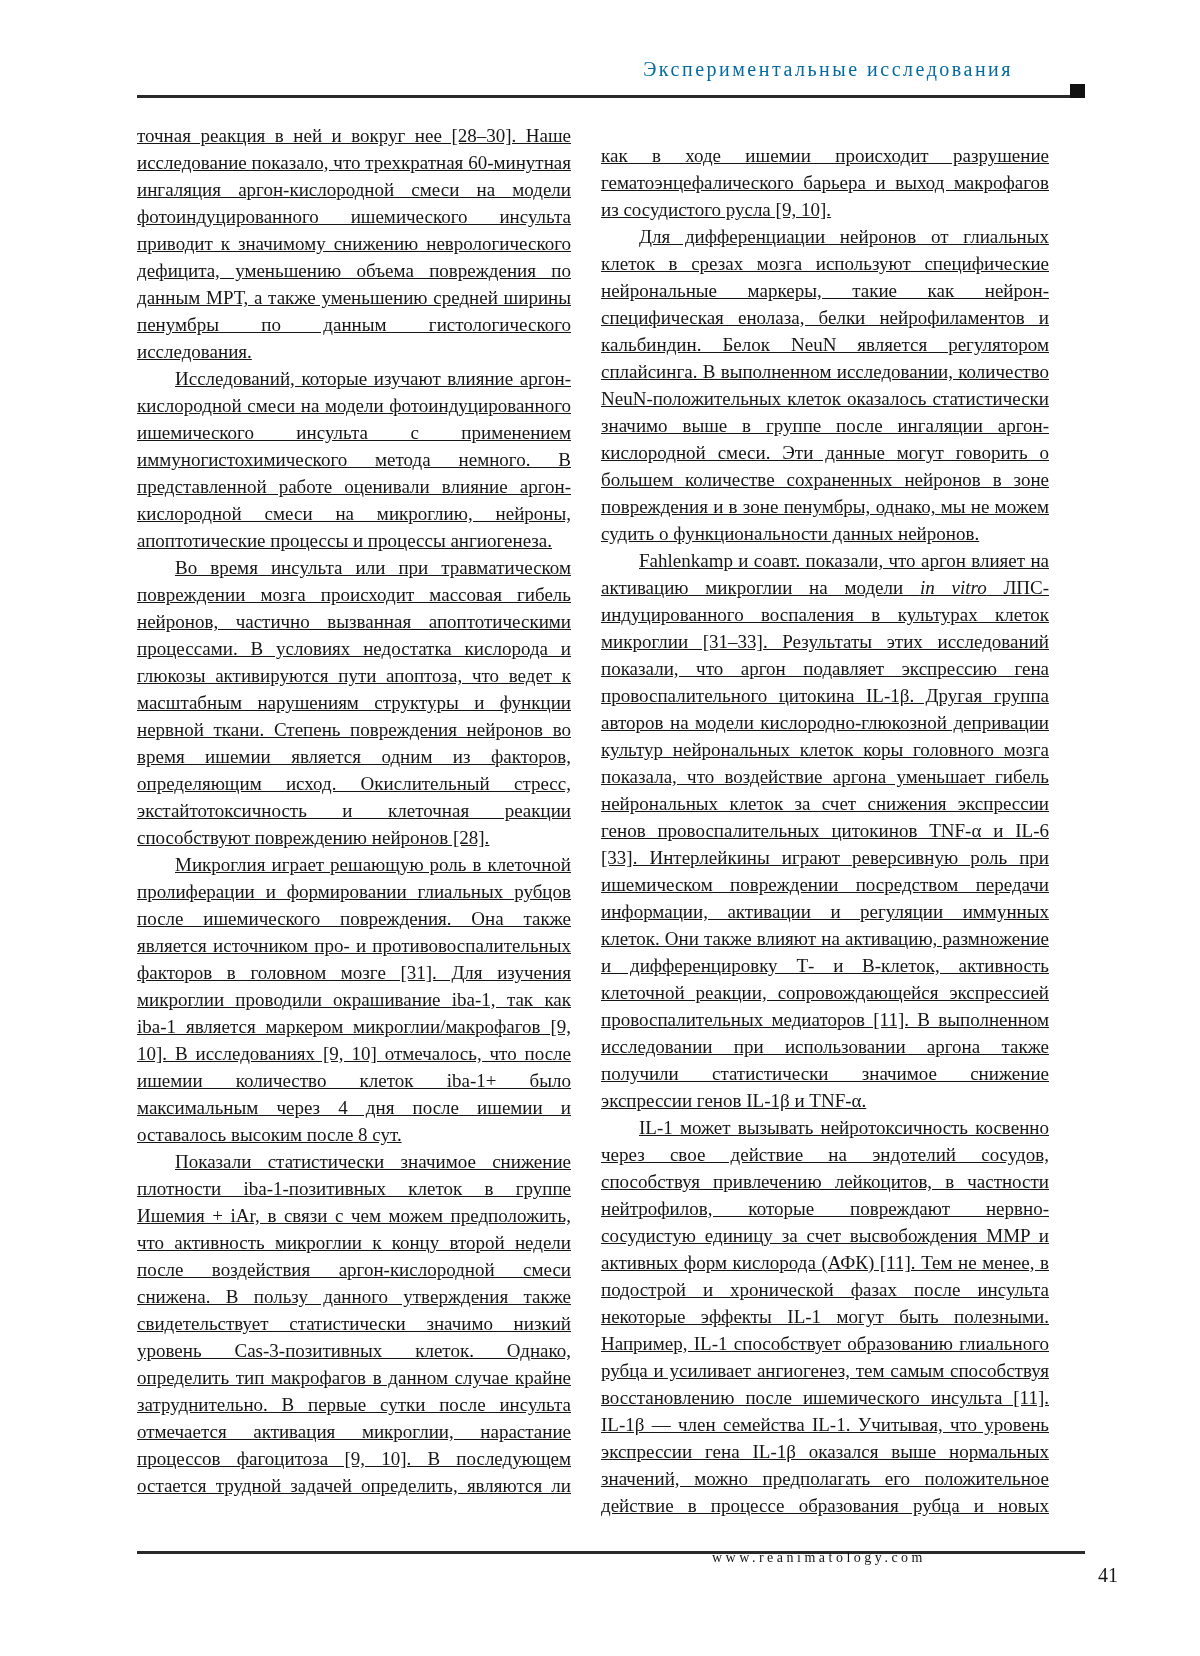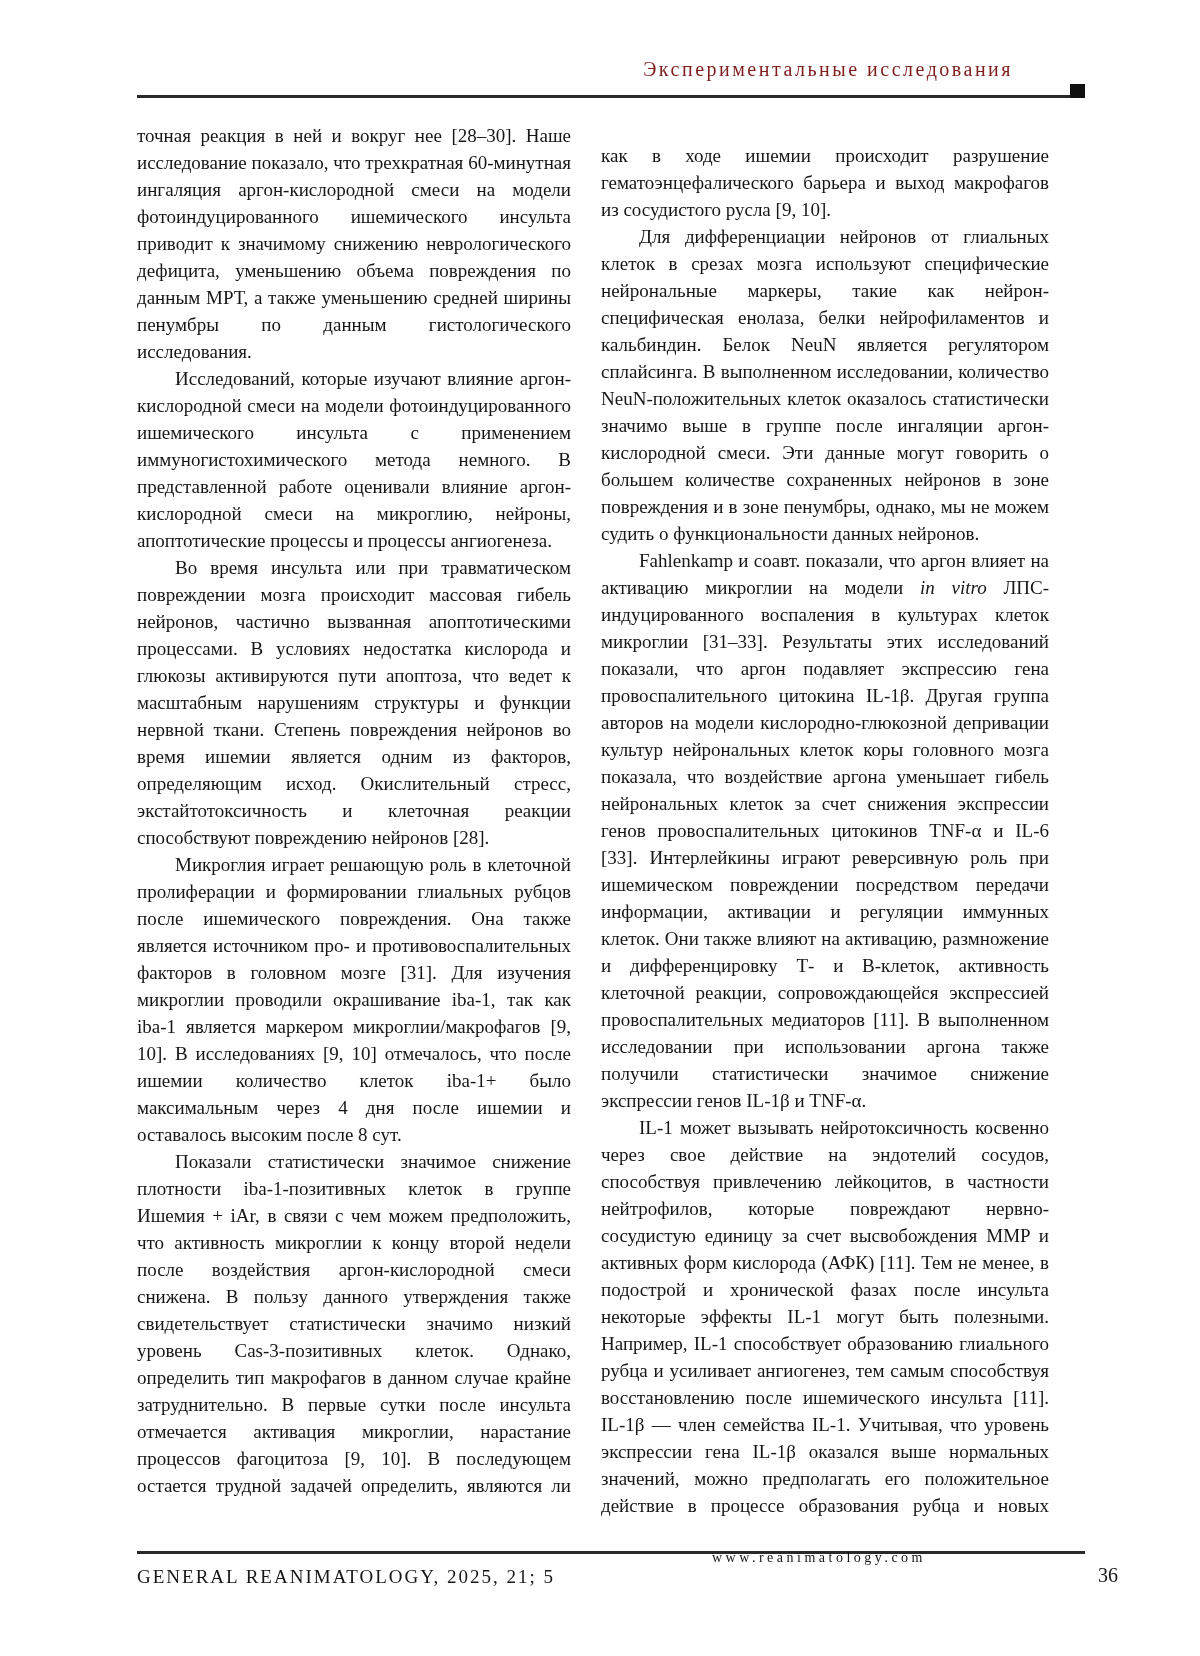--- a/index.html
+++ b/index.html
@@ -16,21 +16,21 @@
   .header-title {
     position: absolute;
     left: 137px;
     top: 58px;
     width: 948px;
     box-sizing: border-box;
     padding-right: 72px;
     text-align: right;
     font-size: 20px;
     letter-spacing: 2.5px;
-    color: #7f1d1d;
+    color: #0369a1;
     white-space: nowrap;
   }
   .header-rule {
     position: absolute;
     left: 137px;
     top: 95px;
     width: 948px;
     height: 3px;
     background: #2a2a2a;
   }
@@ -49,21 +49,21 @@
     height: 1380px;
     overflow: hidden;
     font-size: 19px;
     line-height: 27px;
     text-align: justify;
     hyphens: auto;
     -webkit-hyphens: auto;
   }
   .col-left  { left: 137px; width: 434px; }
   .col-right { left: 601px; width: 448px; margin-top: 20px; }
-  .col p { margin: 0; padding: 0; }
+  .col p { margin: 0; padding: 0; text-decoration: underline; }
   .col p.indent { text-indent: 38px; }
   .col em { font-style: italic; }
   
   .footer-rule {
     position: absolute;
     left: 137px;
     top: 1551px;
     width: 948px;
     height: 3px;
     background: #2a2a2a;
@@ -112,19 +112,18 @@
 
   <div class="col col-right">
       <p class=""><span>как в ходе ишемии происходит разрушение гематоэнцефалического барьера и выход макрофагов из сосудистого русла [9, 10].</span></p>
       <p class="indent"><span>Для дифференциации нейронов от глиальных клеток в срезах мозга используют специфические нейрональные маркеры, такие как нейрон-специфическая енолаза, белки нейрофиламентов и кальбиндин. Белок NeuN является регулятором сплайсинга. В выполненном исследовании, количество NeuN-положительных клеток оказалось статистически значимо выше в группе после ингаляции аргон-кислородной смеси. Эти данные могут говорить о большем количестве сохраненных нейронов в зоне повреждения и в зоне пенумбры, однако, мы не можем судить о функциональности данных нейронов.</span></p>
       <p class="indent"><span>Fahlenkamp и соавт. показали, что аргон влияет на активацию микроглии на модели </span><em>in vitro</em><span> ЛПС-индуцированного воспаления в культурах клеток микроглии [31–33]. Результаты этих исследований показали, что аргон подавляет экспрессию гена провоспалительного цитокина IL-1β. Другая группа авторов на модели кислородно-глюкозной депривации культур нейрональных клеток коры головного мозга показала, что воздействие аргона уменьшает гибель нейрональных клеток за счет снижения экспрессии генов провоспалительных цитокинов TNF-α и IL-6 [33]. Интерлейкины играют реверсивную роль при ишемическом повреждении посредством передачи информации, активации и регуляции иммунных клеток. Они также влияют на активацию, размножение и дифференцировку Т- и В-клеток, активность клеточной реакции, сопровождающейся экспрессией провоспалительных медиаторов [11]. В выполненном исследовании при использовании аргона также получили статистически значимое снижение экспрессии генов IL-1β и TNF-α.</span></p>
       <p class="indent"><span>IL-1 может вызывать нейротоксичность косвенно через свое действие на эндотелий сосудов, способствуя привлечению лейкоцитов, в частности нейтрофилов, которые повреждают нервно-сосудистую единицу за счет высвобождения MMP и активных форм кислорода (АФК) [11]. Тем не менее, в подострой и хронической фазах после инсульта некоторые эффекты IL-1 могут быть полезными. Например, IL-1 способствует образованию глиального рубца и усиливает ангиогенез, тем самым способствуя восстановлению после ишемического инсульта [11]. IL-1β — член семейства IL-1. Учитывая, что уровень экспрессии гена IL-1β оказался выше нормальных значений, можно предполагать его положительное действие в процессе образования рубца и новых капилляров, что подтверждала большая площадь vWF-позитивного окрашивания в группе Ишемия + iAr.</span></p>
     </div>
 
   <div class="footer-rule"></div>
 
-  <div class="footer-journal">GENERAL REANIMATOLOGY, 2025, 21; 5</div>
 
   <div class="footer-site">www.reanimatology.com</div>
 
-  <div class="footer-page">36</div>
+  <div class="footer-page">41</div>
 
 </div>
 
 </body></html>

